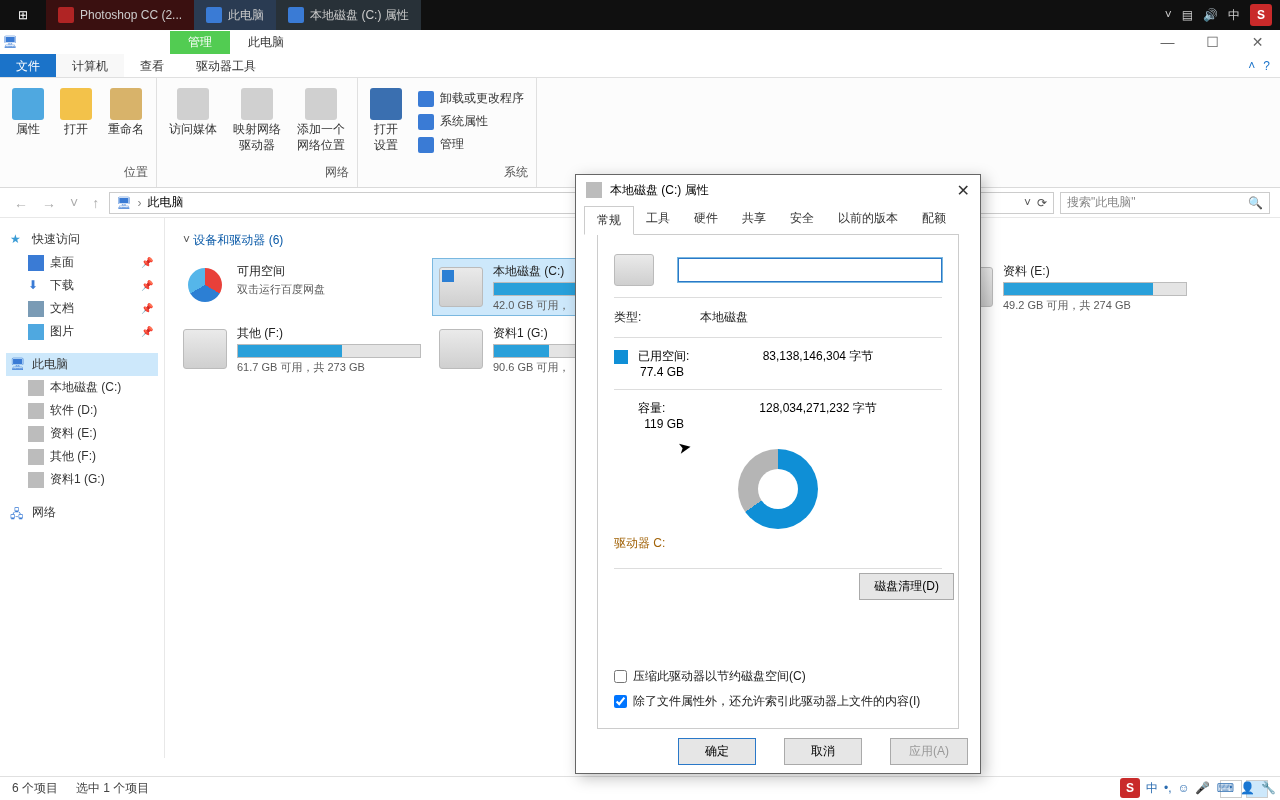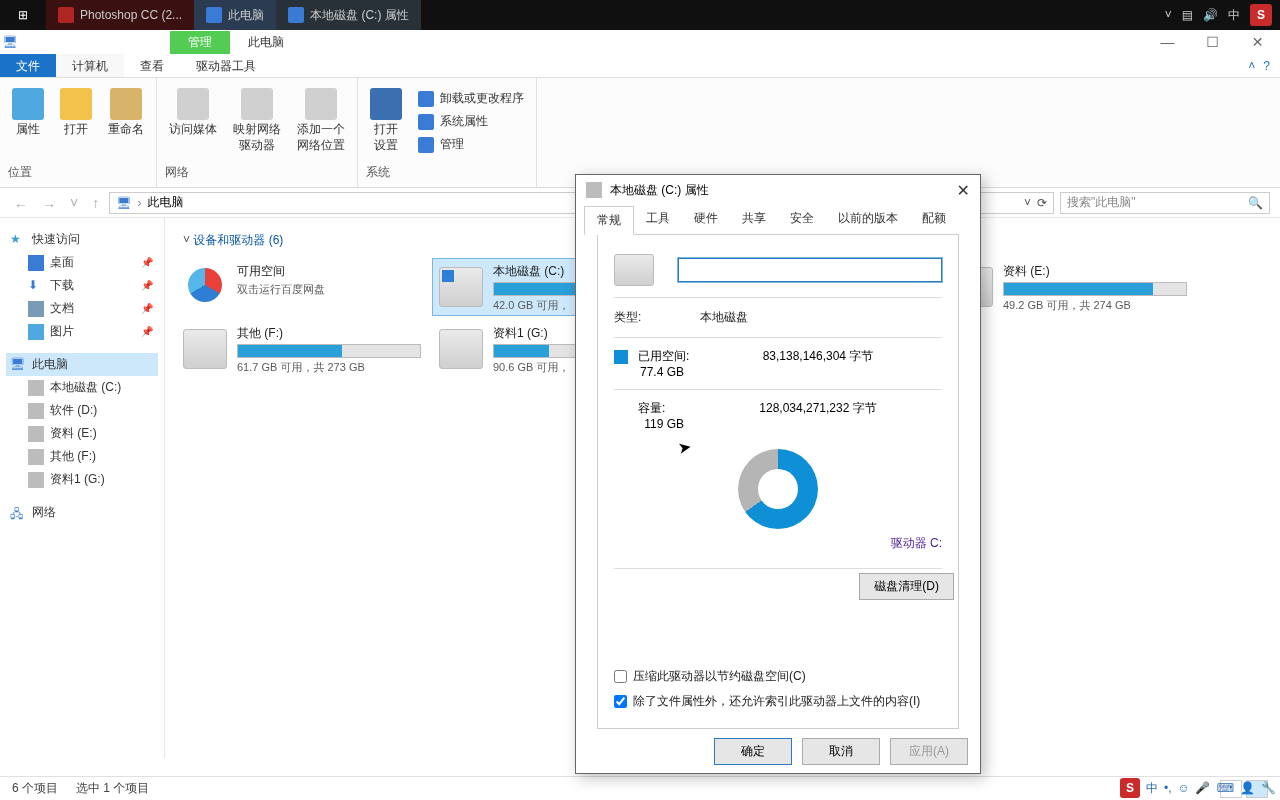--- a/index.html
+++ b/index.html
@@ -25,21 +25,21 @@
 .ribtabs { height:24px; display:flex; align-items:stretch; border-bottom:1px solid #e0e0e0; }
 .ribtabs .file { background:#1b73c9; color:#fff; padding:4px 16px; }
 .ribtabs .tab { padding:4px 16px; color:#333; }
 .ribtabs .tab.sel { background:#f8f8f8; }
 .ribtabs .help { margin-left:auto; display:flex; align-items:center; gap:8px; padding-right:10px; color:#1b73c9; }
 
 
 .ribbon { height:110px; background:#fcfcfc; display:flex; border-bottom:1px solid #dadada; }
 .rgroup { border-right:1px solid #e0e0e0; padding:4px 8px; display:flex; flex-direction:column; }
 .rgroup .items { flex:1; display:flex; gap:8px; padding-top:4px; }
-.rgroup .lbl { text-align:left; color:#555; padding:2px 0;font-family:Liberation Serif, serif; }
+.rgroup .lbl { text-align:right; color:#555; padding:2px 0;font-family:Liberation Serif, serif; }
 .ritem { display:flex; flex-direction:column; align-items:center; gap:2px; padding:2px 4px; color:#333; text-align:center; line-height:1.3; }
 .ritem .ico { width:32px; height:32px; background:#d0d0d0; border-radius:3px; }
 .mitem { display:flex; align-items:center; gap:6px; padding:2px 4px; color:#333; }
 .mitem .mico { width:16px;height:16px;background:#3a7bd5;border-radius:2px; }
 
 
 .addr { height:30px; display:flex; align-items:center; gap:6px; padding:0 10px; border-bottom:1px solid #e8e8e8; }
 .addr .nav { color:#aaa; padding:0 4px; font-size:14px; }
 .addr .path { flex:1; border:1px solid #ccc; height:22px; display:flex; align-items:center; padding:0 6px; gap:6px; }
 .addr .search { width:210px; border:1px solid #ccc; height:22px; display:flex; align-items:center; padding:0 6px; color:#888; justify-content:space-between; }
@@ -86,26 +86,26 @@
 .dialog .row .v { color:#222; }
 .dialog .namefield { flex:1; height:24px; border:1px solid #2a78c8; outline:1px solid #7ab8e0; }
 .dialog hr { border:none; border-top:1px solid #ddd; margin:6px 0; }
 .dialog .space .sq { width:14px;height:14px;display:inline-block;margin-right:10px;vertical-align:middle; }
 .dialog .space { padding:4px 0; }
 .dialog .space .lbl { display:inline-block; width:100px; }
 .dialog .space .bytes { display:inline-block; width:160px; text-align:center; }
 .dialog .space .gb { display:inline-block; width:70px; text-align:right; }
 .dialog .donut { width:80px;height:80px;border-radius:50%; background:conic-gradient(#0f8fd6 0 235deg,#b5b5b5 235deg 360deg); margin:14px auto 6px; position:relative; }
 .dialog .donut::after { content:""; position:absolute; inset:20px; background:#fff; border-radius:50%; }
-.dialog .dlabel { text-align:right; color:#4c1d95; }
+.dialog .dlabel { text-align:left; color:#a16207; }
 .dialog .cleanup { position:absolute; right:26px; top:398px; }
 .dialog .btn { border:1px solid #aaa; background:#e6e6e6; padding:4px 14px; }
 .dialog .checks { margin-top:auto; padding-top:24px; }
 .dialog .checks label { display:flex; align-items:center; gap:6px; padding:4px 0; color:#222; }
-.dialog .foot { height:44px; display:flex; justify-content:flex-end; align-items:center; gap:10px; padding:0 12px; }
+.dialog .foot { height:44px; display:flex; justify-content:flex-end; align-items:center; gap:28px; padding:0 12px; }
 .dialog .foot .btn { min-width:78px; text-align:center; }
 .dialog .foot .btn.primary { border:1px solid #2a78c8; }
 .dialog .foot .btn.dis { color:#999; }
 
 .cursor { position:absolute; left:678px; top:438px; font-size:16px; color:#000; z-index:60; transform:rotate(-10deg); }
 </style>
 </head>
 <body>
 
 <div class="taskbar">

